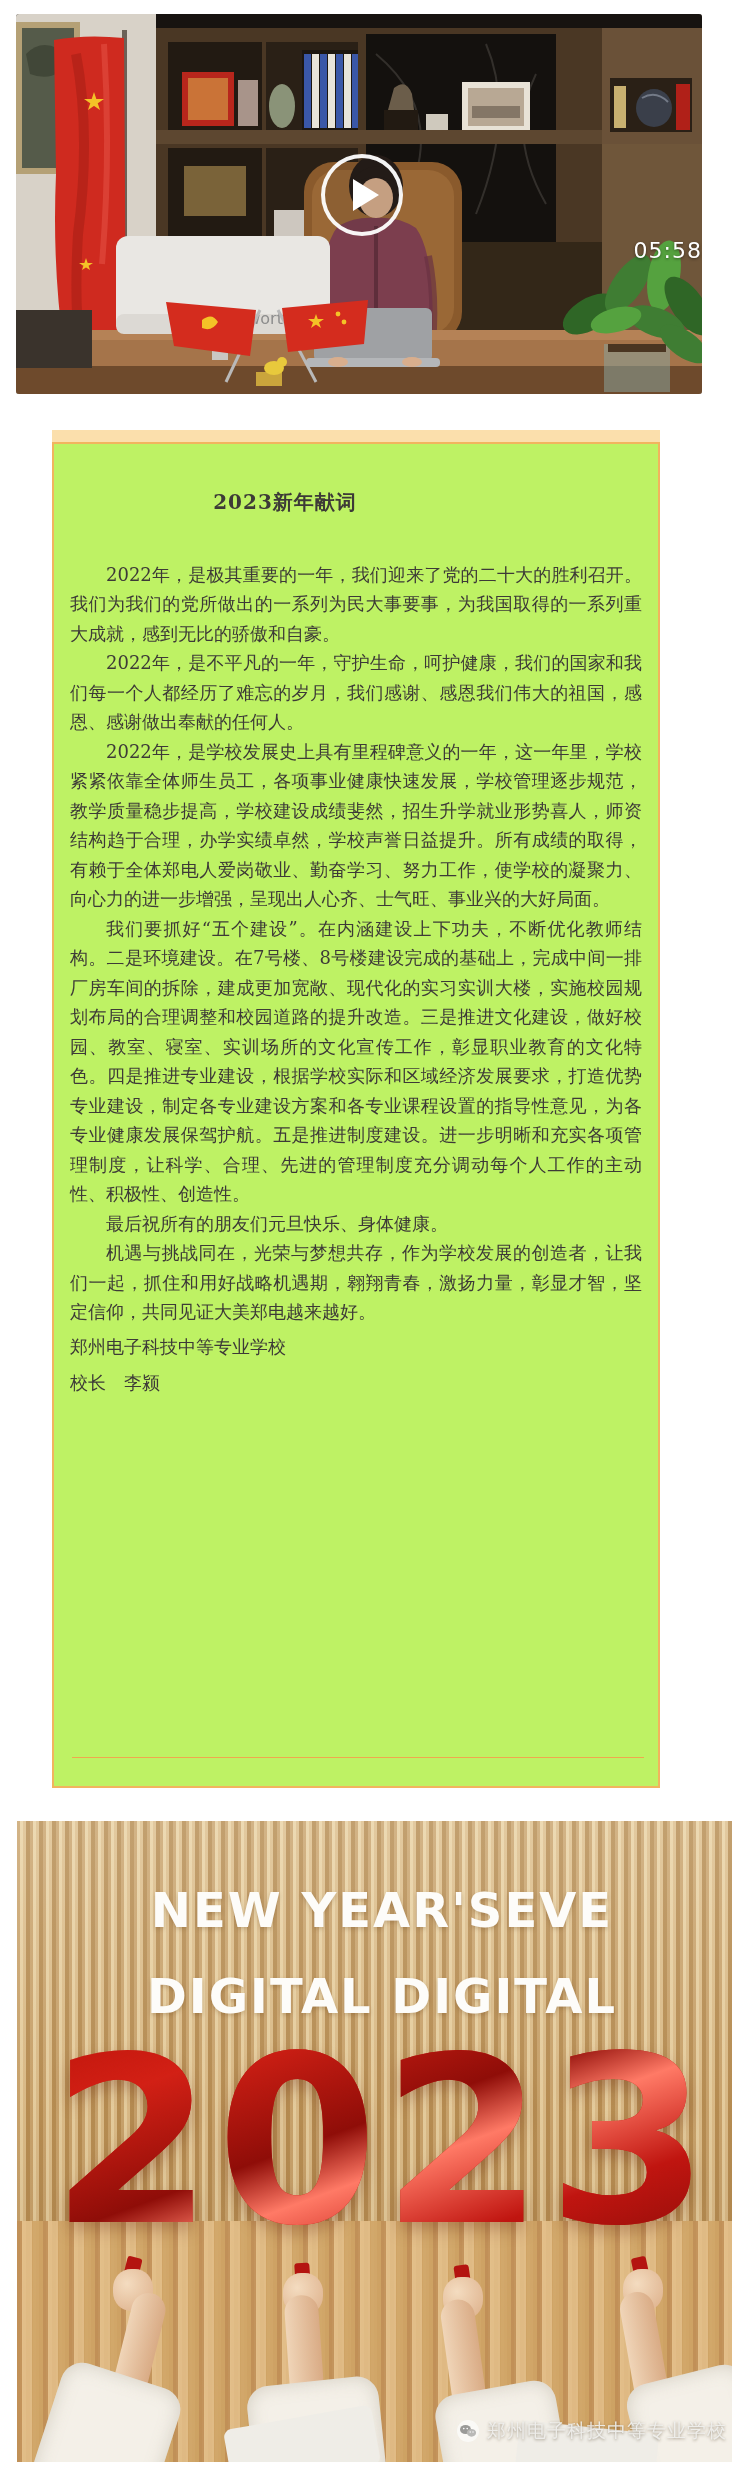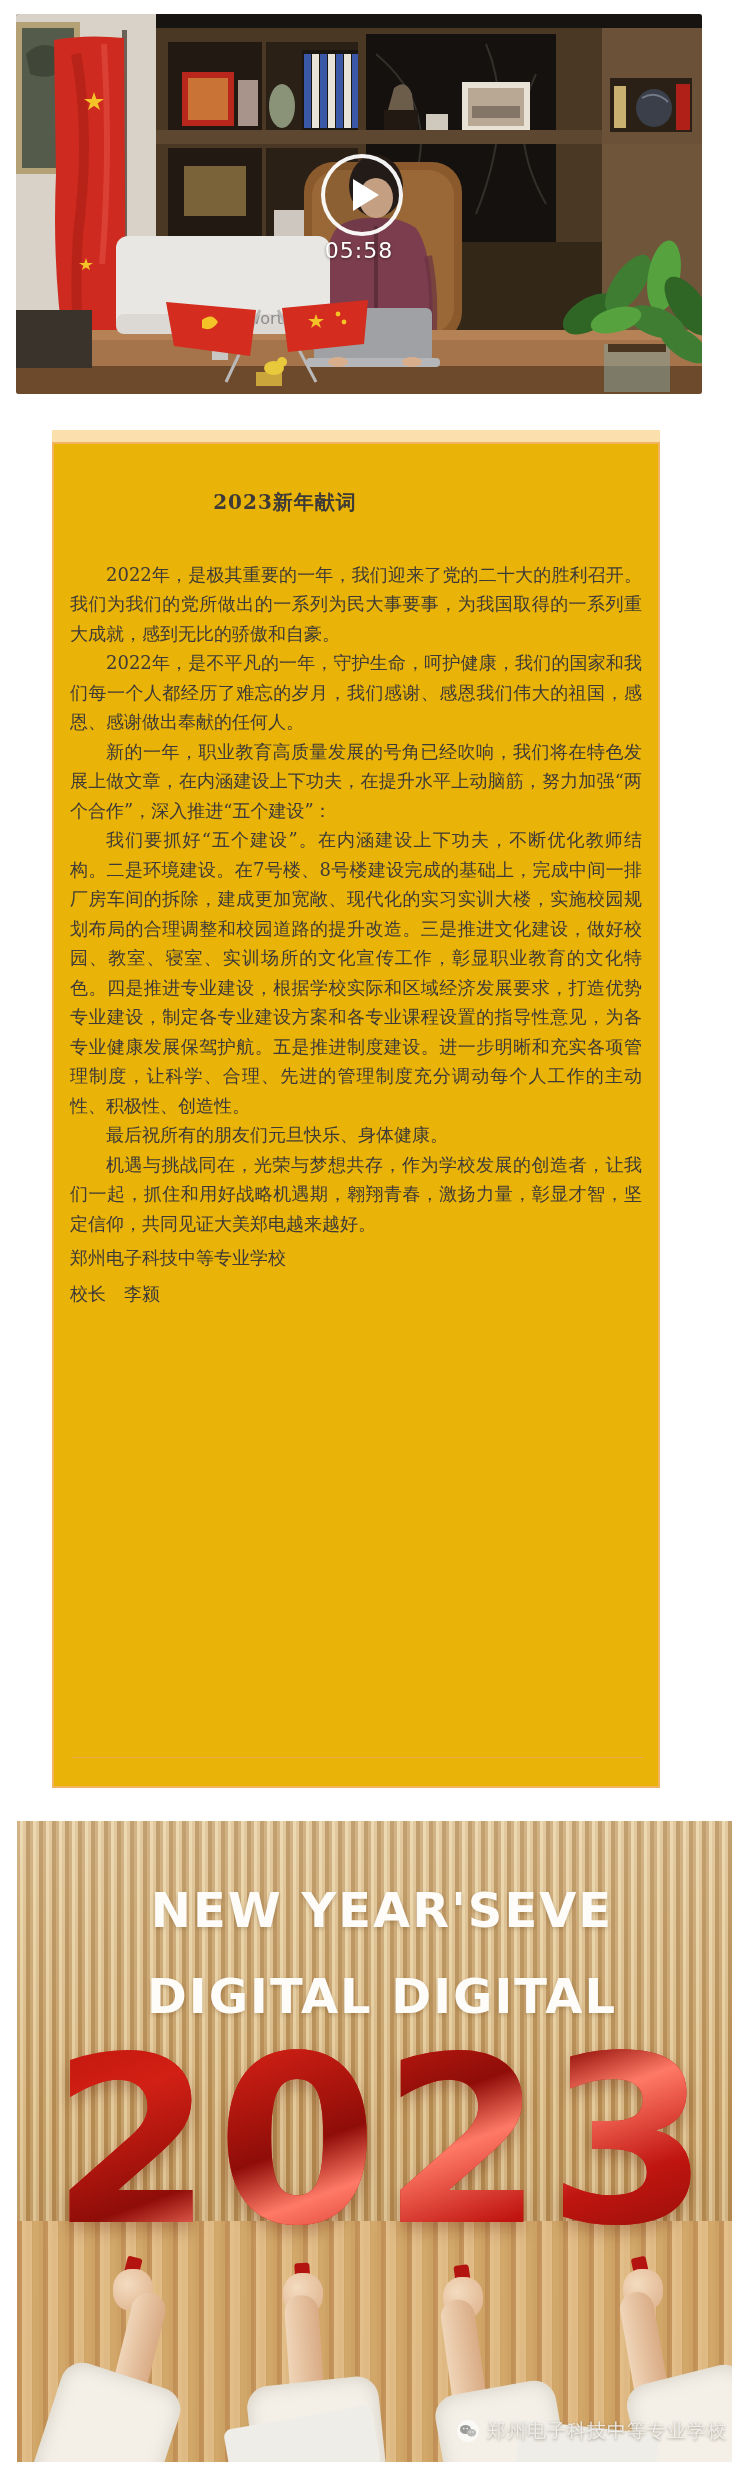--- a/index.html
+++ b/index.html
@@ -8,27 +8,27 @@
 
   
   .video{position:absolute;left:16px;top:14px;width:686px;height:380px;border-radius:3px;
          overflow:hidden;background:#2a2520;cursor:pointer;}
   .video svg{display:block;}
   .play-btn{position:absolute;left:305px;top:140px;width:74px;height:74px;border-radius:50%;
             border:4px solid rgba(255,255,255,.95);background:rgba(30,30,30,.10);
             display:flex;align-items:center;justify-content:center;cursor:pointer;}
   .play-tri{width:0;height:0;border-left:26px solid #ffffff;border-top:16px solid transparent;
             border-bottom:16px solid transparent;margin-left:7px;}
-  .timestamp{position:absolute;left:0;top:224px;width:100%;text-align:center;color:#ffffff;
+  .timestamp{position:absolute;left:0;top:224px;width:100%;text-align:right;color:#ffffff;
              font-size:22px;letter-spacing:1px;text-shadow:0 1px 3px rgba(0,0,0,.5);}
 
   
   .letter-strip{position:absolute;left:52px;top:430px;width:608px;height:12px;background:#fbdfac;}
   .letter-box{position:absolute;left:52px;top:442px;width:608px;height:1346px;box-sizing:border-box;
-              border:2px solid #f2b45e;background:#eab308;overflow:hidden;}
+              border:2px solid #f2b45e;background:#bef264;overflow:hidden;}
   .letter-inner{padding:44px 16px 0 16px;color:#3d3a37;
                 font-family:"DejaVu Serif","Liberation Serif",serif;
                 font-size:18px;line-height:29.5px;}
   .letter-title{width:430px;text-align:center;font-size:20px;font-weight:bold;
                 letter-spacing:1px;margin:0 0 42px 0;}
   .letter-inner p{margin:0;text-indent:2em;text-align:justify;}
   .sig{width:430px;text-align:center;text-indent:0 !important;margin-top:3px !important;
        line-height:33px;}
   .letter-rule{position:absolute;left:18px;right:14px;bottom:28px;height:0;
                border-top:1px solid #f0a74e;}
@@ -195,21 +195,21 @@
     </div>
     <div class="timestamp">05:58</div>
   </div>
 
   <div class="letter-strip"></div>
   <div class="letter-box">
     <div class="letter-inner">
       <div class="letter-title">2023新年献词</div>
       <p>2022年，是极其重要的一年，我们迎来了党的二十大的胜利召开。我们为我们的党所做出的一系列为民大事要事，为我国取得的一系列重大成就，感到无比的骄傲和自豪。</p>
       <p>2022年，是不平凡的一年，守护生命，呵护健康，我们的国家和我们每一个人都经历了难忘的岁月，我们感谢、感恩我们伟大的祖国，感恩、感谢做出奉献的任何人。</p>
-      <p>新的一年，职业教育高质量发展的号角已经吹响，我们将在特色发展上做文章，在内涵建设上下功夫，在提升水平上动脑筋，努力加强“两个合作”，深入推进“五个建设”：</p>
+      <p>2022年，是学校发展史上具有里程碑意义的一年，这一年里，学校紧紧依靠全体师生员工，各项事业健康快速发展，学校管理逐步规范，教学质量稳步提高，学校建设成绩斐然，招生升学就业形势喜人，师资结构趋于合理，办学实绩卓然，学校声誉日益提升。所有成绩的取得，有赖于全体郑电人爱岗敬业、勤奋学习、努力工作，使学校的凝聚力、向心力的进一步增强，呈现出人心齐、士气旺、事业兴的大好局面。</p>
       <p>我们要抓好“五个建设”。在内涵建设上下功夫，不断优化教师结构。二是环境建设。在7号楼、8号楼建设完成的基础上，完成中间一排厂房车间的拆除，建成更加宽敞、现代化的实习实训大楼，实施校园规划布局的合理调整和校园道路的提升改造。三是推进文化建设，做好校园、教室、寝室、实训场所的文化宣传工作，彰显职业教育的文化特色。四是推进专业建设，根据学校实际和区域经济发展要求，打造优势专业建设，制定各专业建设方案和各专业课程设置的指导性意见，为各专业健康发展保驾护航。五是推进制度建设。进一步明晰和充实各项管理制度，让科学、合理、先进的管理制度充分调动每个人工作的主动性、积极性、创造性。</p>
       <p>最后祝所有的朋友们元旦快乐、身体健康。</p>
       <p>机遇与挑战同在，光荣与梦想共存，作为学校发展的创造者，让我们一起，抓住和用好战略机遇期，翱翔青春，激扬力量，彰显才智，坚定信仰，共同见证大美郑电越来越好。</p>
       <p class="sig">郑州电子科技中等专业学校</p>
       <p class="sig">校长　李颍</p>
     </div>
     <div class="letter-rule"></div>
   </div>
 
   <div class="poster">

